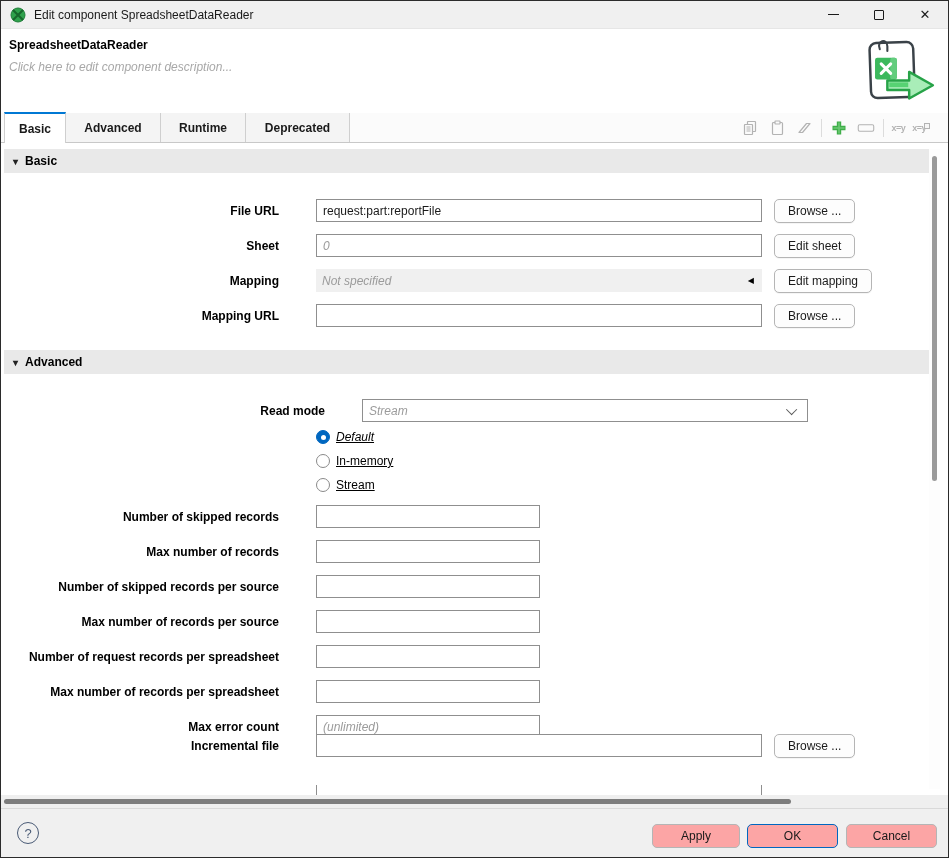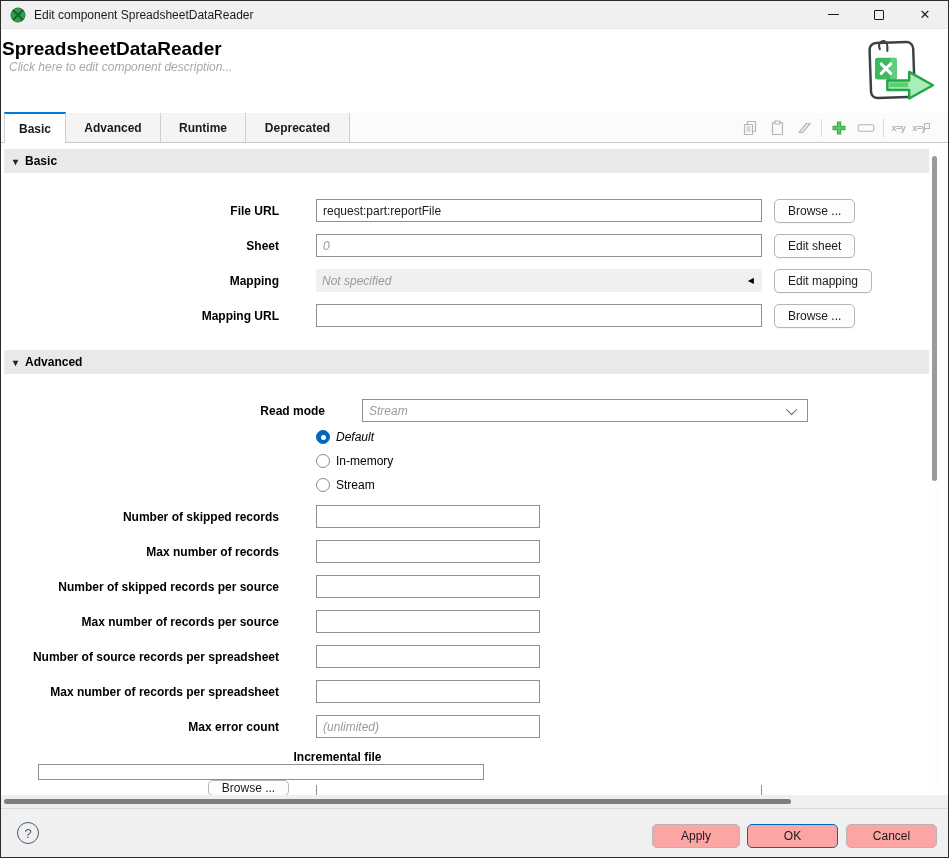--- a/index.html
+++ b/index.html
@@ -20,21 +20,21 @@
   .titlebar .app-icon { width:16px; height:16px; margin:0 8px 0 9px; flex:0 0 auto; }
   .titlebar .title { font-size:12px; color:#1a1a1a; }
   .win-controls { margin-left:auto; display:flex; height:100%; }
   .win-btn { width:46px; height:100%; display:flex; align-items:center; justify-content:center; cursor:default; }
   .glyph-min { width:11px; height:1.3px; background:#1a1a1a; }
   .glyph-max { width:10px; height:10px; border:1.3px solid #1a1a1a; border-radius:1px; }
   .glyph-close { font-size:13px; color:#1a1a1a; line-height:1; }
 
   
   .header { position:absolute; top:28px; left:0; right:0; height:84px; background:#fff; }
-  .header .comp-title { position:absolute; top:9px; left:1px; font-size:19px; font-weight:bold; color:#000; }
+  .header .comp-title { position:absolute; top:9px; left:8px; font-size:12px; font-weight:bold; color:#000; }
   .header .comp-desc { position:absolute; top:31px; left:8px; font-size:12px; font-style:italic; color:#a8a8a8; }
   .header .comp-icon { position:absolute; top:5px; right:10px; width:88px; height:74px; }
 
   
   .tabstrip {
     position:absolute; top:112px; left:0; right:0; height:30px;
     background:#fbfbfb; border-bottom:1px solid #c8c8c8; display:flex; align-items:flex-end;
   }
   .tab {
     height:29px; display:flex; align-items:center; justify-content:center;
@@ -92,21 +92,21 @@
     transform:rotate(-45deg) translateY(-2px);
   }
 
   .side-btn {
     margin-left:12px; height:24px; padding:0 13px;
     background:#fdfdfd; border:1px solid #b5b5b5; border-radius:5px;
     font-family:"Liberation Sans", sans-serif; font-size:12px; color:#1a1a1a; cursor:default;
     box-shadow:0 1px 0 rgba(0,0,0,0.04);
   }
 
-  .radio-row { position:absolute; left:315px; display:flex; align-items:center; height:16px; gap:6px; }
+  .radio-row { position:absolute; left:315px; display:flex; align-items:center; height:16px; gap:6px;text-decoration:underline; }
   .radio {
     width:14px; height:14px; border-radius:50%; border:1px solid #8a8a8a; background:#fff; position:relative; flex:0 0 auto;
   }
   .radio[data-checked="true"] { background:#0067c0; border-color:#0067c0; }
   .radio[data-checked="true"]::after { content:''; position:absolute; inset:3.5px; background:#fff; border-radius:50%; }
   .radio-label { font-size:12px; color:#000; }
   .radio-row.default-opt .radio-label { font-style:italic; }
 
   
   .vscroll { position:absolute; top:6px; right:8px; width:11px; height:640px; background:#fdfdfd; }
@@ -285,33 +285,33 @@
     </div>
     <div class="row" style="top:432px;">
       <label class="lbl">Number of skipped records per source</label>
       <input class="inp short field-gap" value="" style="">
     </div>
     <div class="row" style="top:467px;">
       <label class="lbl">Max number of records per source</label>
       <input class="inp short field-gap" value="" style="">
     </div>
     <div class="row" style="top:502px;">
-      <label class="lbl">Number of source records per spreadsheet</label>
+      <label class="lbl">Number of request records per spreadsheet</label>
       <input class="inp short field-gap" value="" style="">
     </div>
     <div class="row" style="top:572px;">
       <label class="lbl">Max error count</label>
       <input class="inp short field-gap" placeholder="(unlimited)" style="">
     </div>
     <div class="row" style="top:537px;">
       <label class="lbl">Max number of records per spreadsheet</label>
       <input class="inp short field-gap" value="" style="">
     </div>
 
-    <div class="row" style="top:607px;flex-direction:column;">
+    <div class="row" style="top:591px;">
       <label class="lbl">Incremental file</label>
       <input class="inp wide field-gap" value="" style="">
       <button class="side-btn">Browse ...</button>
     </div>
 
     <div class="row" style="top:642px; height:10px; overflow:hidden;">
       <label class="lbl"></label>
       <input class="inp wide field-gap" style="height: 23px;">
     </div>
 

